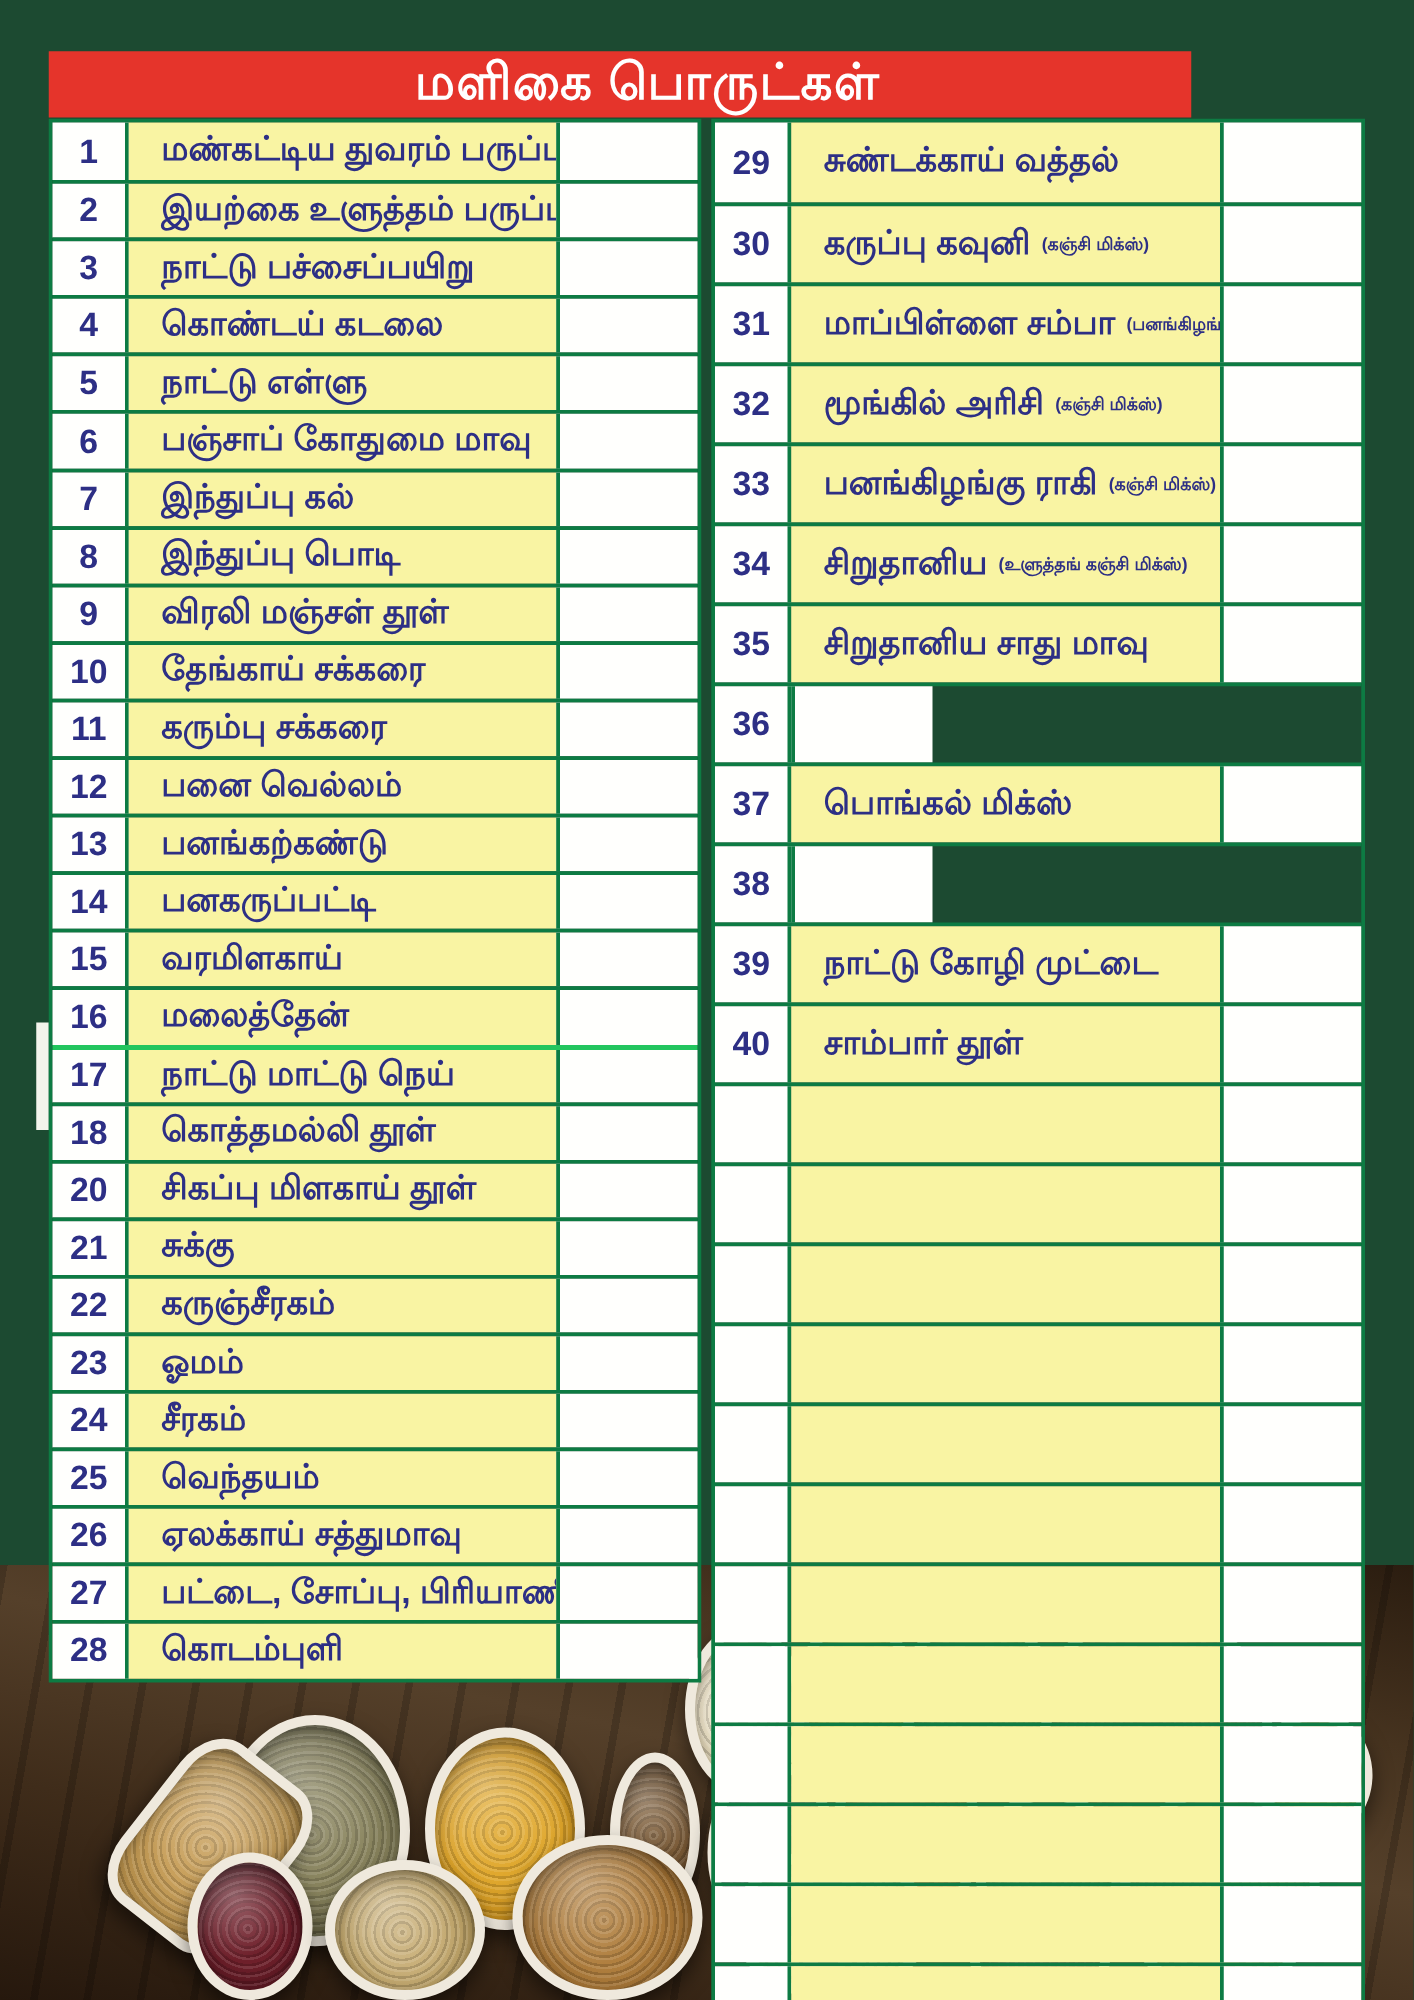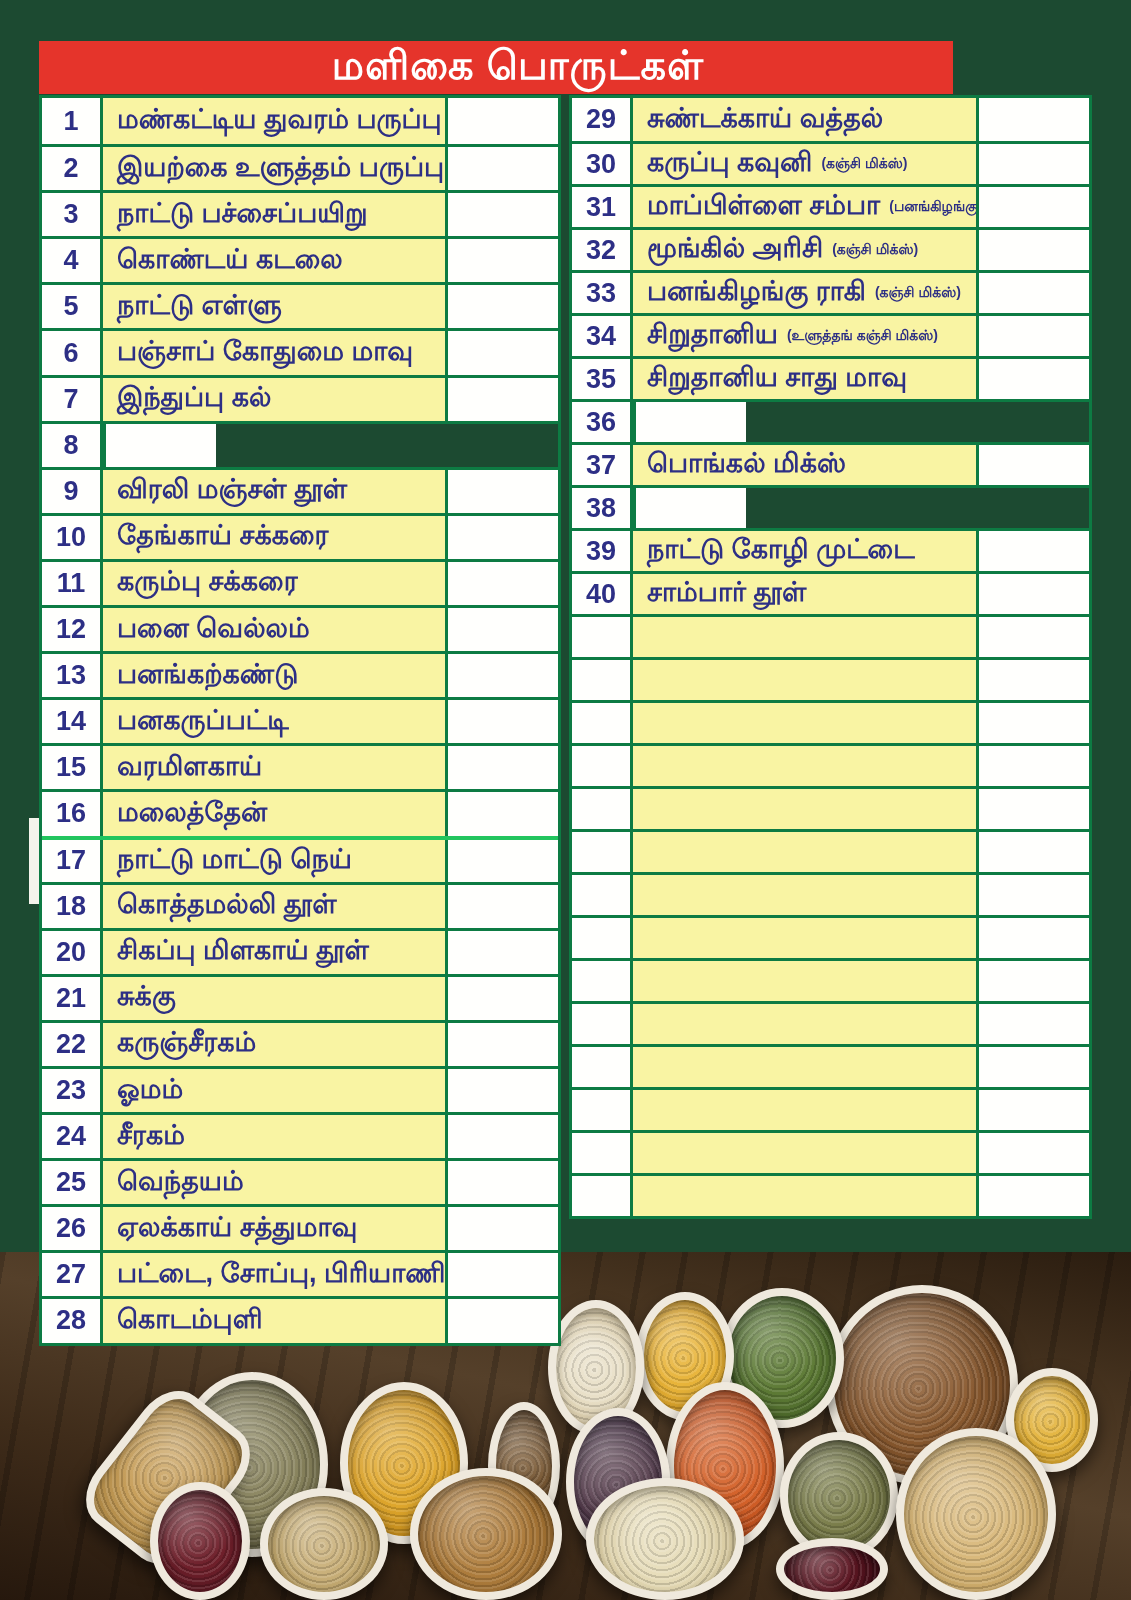--- a/index.html
+++ b/index.html
@@ -55,33 +55,33 @@
   .tbl{
     position:absolute;top:95px;
     border:3px solid var(--grn-line);
     display:flex;flex-direction:column;
     z-index:2;
   }
   #left-table{left:39px;width:522px;}
   #right-table{left:569px;width:523px;}
   .row{display:flex;flex:none;}
   #left-table .row{height:46.1px;}
-  #right-table .row{height:43px;}
+  #right-table .row{height:64px;}
   .row + .row{border-top:3px solid var(--grn-line);}
   #left-table .row.seam{border-top:4px solid #22c55e;}
   .c-no{
     width:61px;flex:none;background:var(--cellw);
     border-right:3px solid var(--grn-line);
     display:flex;align-items:center;justify-content:center;
     color:var(--navy);font-weight:bold;font-size:27px;
   }
   .c-item{
     flex:1;background:var(--yel);
     display:flex;align-items:center;
-    padding-left:14px;gap:9px;
+    padding-left:26px;gap:9px;
     color:var(--navy);font-weight:bold;font-size:27px;
     white-space:nowrap;overflow:hidden;
   }
   .c-item .note{font-size:14px;font-weight:bold;letter-spacing:0;}
   .c-price{
     width:113px;flex:none;background:var(--cellw);
     border-left:3px solid var(--grn-line);
   }
   
   .scan-seam{
@@ -164,20 +164,23 @@
     </div>
     <div class="row">
       <div class="c-no">7</div>
       <div class="c-item">
         <span>இந்துப்பு கல்</span>
       </div>
       <div class="c-price"></div>
     </div>
     <div class="row">
       <div class="c-no">8</div>
+      <div class="c-item">
+        <span>இந்துப்பு பொடி</span>
+      </div>
       <div class="c-price"></div>
     </div>
     <div class="row">
       <div class="c-no">9</div>
       <div class="c-item">
         <span>விரலி மஞ்சள் தூள்</span>
       </div>
       <div class="c-price"></div>
     </div>
     <div class="row">

